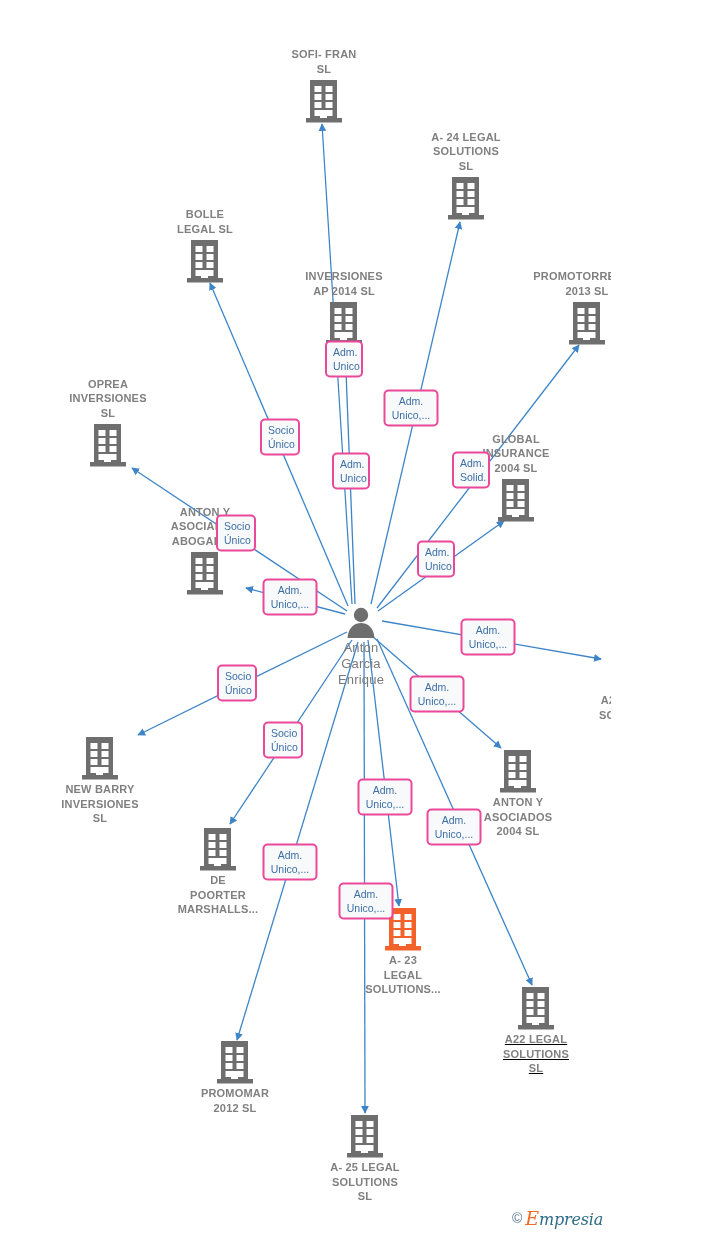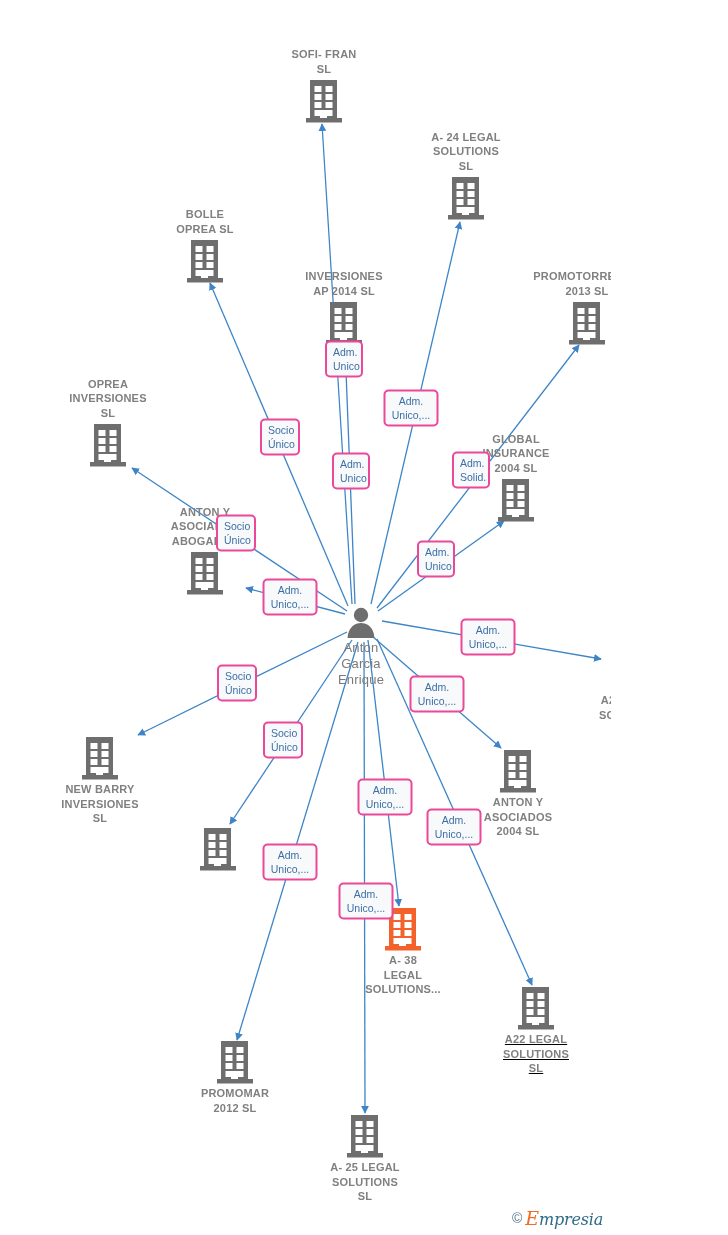--- a/index.html
+++ b/index.html
@@ -150,21 +150,21 @@
             <rect x="9.5" y="16" width="7" height="6" fill="#ffffff"></rect>
             <rect x="20.5" y="16" width="7" height="6" fill="#ffffff"></rect>
             <rect x="9.5" y="24" width="7" height="6" fill="#ffffff"></rect>
             <rect x="20.5" y="24" width="7" height="6" fill="#ffffff"></rect>
             <rect x="9.5" y="32" width="7" height="6" fill="#ffffff"></rect>
             <rect x="20.5" y="32" width="7" height="6" fill="#ffffff"></rect>
     <rect x="15" y="32" width="7" height="9" fill="#ffffff"></rect>
     <rect x="1" y="40" width="36" height="4.5" fill="#6e6e6e"></rect>
   </svg></span></div>
       <div class="node" style="left: 205px; top: 207px;"><div class="label above">BOLLE
-OPREA  SL</div><span><svg class="ico" width="38" height="46" viewBox="0 0 38 46" aria-hidden="true">
+LEGAL  SL</div><span><svg class="ico" width="38" height="46" viewBox="0 0 38 46" aria-hidden="true">
     <rect x="5" y="2" width="27" height="39" fill="#6e6e6e"></rect>
     <rect x="9.5" y="8" width="7" height="6" fill="#ffffff"></rect>
             <rect x="20.5" y="8" width="7" height="6" fill="#ffffff"></rect>
             <rect x="9.5" y="16" width="7" height="6" fill="#ffffff"></rect>
             <rect x="20.5" y="16" width="7" height="6" fill="#ffffff"></rect>
             <rect x="9.5" y="24" width="7" height="6" fill="#ffffff"></rect>
             <rect x="20.5" y="24" width="7" height="6" fill="#ffffff"></rect>
             <rect x="9.5" y="32" width="7" height="6" fill="#ffffff"></rect>
             <rect x="20.5" y="32" width="7" height="6" fill="#ffffff"></rect>
     <rect x="15" y="32" width="7" height="9" fill="#ffffff"></rect>
@@ -293,34 +293,36 @@
     <rect x="9.5" y="8" width="7" height="6" fill="#ffffff"></rect>
             <rect x="20.5" y="8" width="7" height="6" fill="#ffffff"></rect>
             <rect x="9.5" y="16" width="7" height="6" fill="#ffffff"></rect>
             <rect x="20.5" y="16" width="7" height="6" fill="#ffffff"></rect>
             <rect x="9.5" y="24" width="7" height="6" fill="#ffffff"></rect>
             <rect x="20.5" y="24" width="7" height="6" fill="#ffffff"></rect>
             <rect x="9.5" y="32" width="7" height="6" fill="#ffffff"></rect>
             <rect x="20.5" y="32" width="7" height="6" fill="#ffffff"></rect>
     <rect x="15" y="32" width="7" height="9" fill="#ffffff"></rect>
     <rect x="1" y="40" width="36" height="4.5" fill="#6e6e6e"></rect>
-  </svg></span></div>
+  </svg></span><div class="label below">DE
+POORTER
+MARSHALLS...</div></div>
       <div class="node" style="left: 403px; top: 906px;"><span><svg class="ico" width="38" height="46" viewBox="0 0 38 46" aria-hidden="true">
     <rect x="5" y="2" width="27" height="39" fill="#f4622b"></rect>
     <rect x="9.5" y="8" width="7" height="6" fill="#ffffff"></rect>
             <rect x="20.5" y="8" width="7" height="6" fill="#ffffff"></rect>
             <rect x="9.5" y="16" width="7" height="6" fill="#ffffff"></rect>
             <rect x="20.5" y="16" width="7" height="6" fill="#ffffff"></rect>
             <rect x="9.5" y="24" width="7" height="6" fill="#ffffff"></rect>
             <rect x="20.5" y="24" width="7" height="6" fill="#ffffff"></rect>
             <rect x="9.5" y="32" width="7" height="6" fill="#ffffff"></rect>
             <rect x="20.5" y="32" width="7" height="6" fill="#ffffff"></rect>
     <rect x="15" y="32" width="7" height="9" fill="#ffffff"></rect>
     <rect x="1" y="40" width="36" height="4.5" fill="#f4622b"></rect>
-  </svg></span><div class="label below">A- 38
+  </svg></span><div class="label below">A- 23
 LEGAL
 SOLUTIONS...</div></div>
       <div class="node" style="left: 536px; top: 985px; text-decoration: underline;"><span><svg class="ico" width="38" height="46" viewBox="0 0 38 46" aria-hidden="true">
     <rect x="5" y="2" width="27" height="39" fill="#6e6e6e"></rect>
     <rect x="9.5" y="8" width="7" height="6" fill="#ffffff"></rect>
             <rect x="20.5" y="8" width="7" height="6" fill="#ffffff"></rect>
             <rect x="9.5" y="16" width="7" height="6" fill="#ffffff"></rect>
             <rect x="20.5" y="16" width="7" height="6" fill="#ffffff"></rect>
             <rect x="9.5" y="24" width="7" height="6" fill="#ffffff"></rect>
             <rect x="20.5" y="24" width="7" height="6" fill="#ffffff"></rect>

